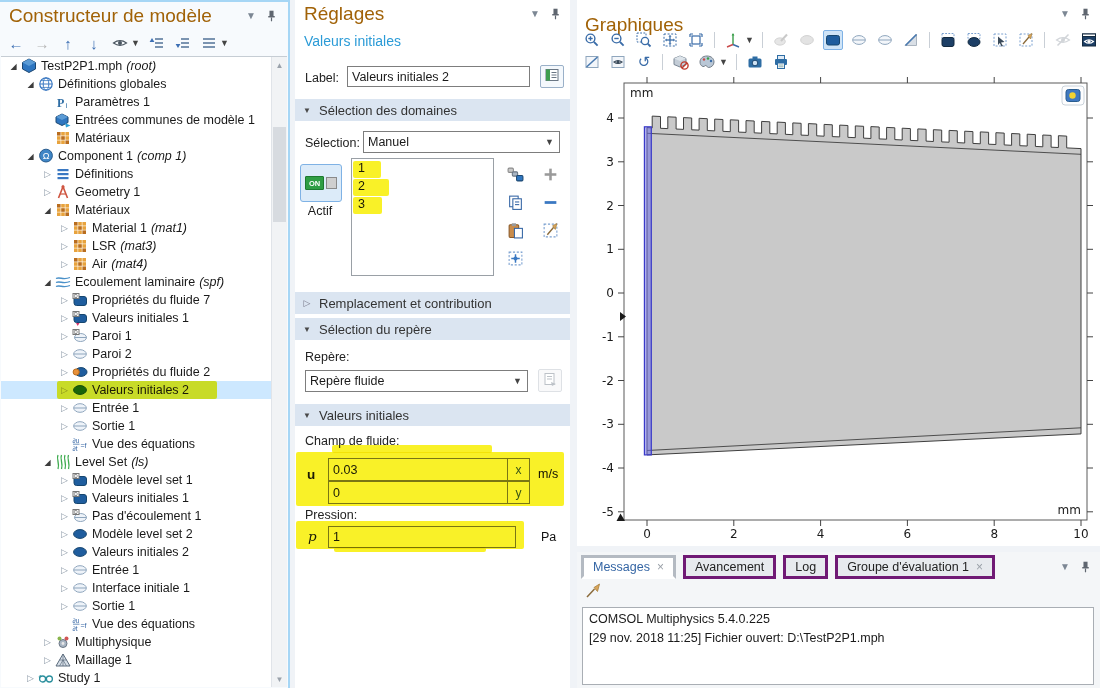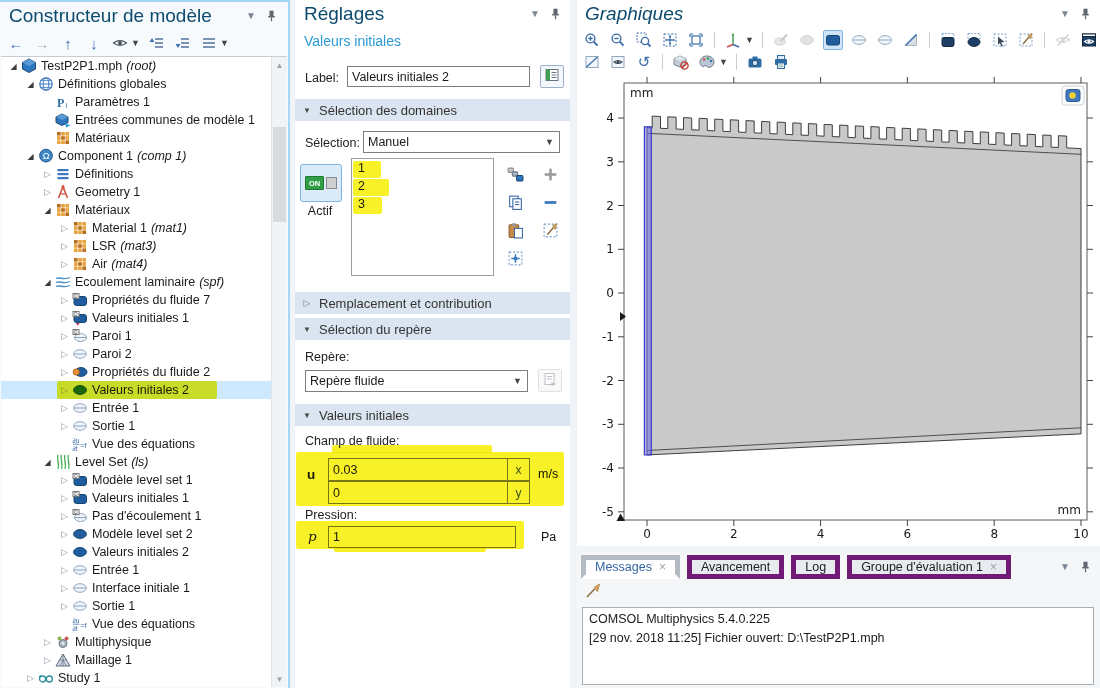--- a/index.html
+++ b/index.html
@@ -1,18 +1,18 @@
 <!DOCTYPE html>
 <html><head>
 <meta charset="utf-8">
 <style>
   html,body{margin:0;padding:0;background:#fff;}
   #app{position:relative;width:1100px;height:688px;background:#ffffff;
        font-family:"Liberation Sans",sans-serif;color:#1a1a1a;overflow:hidden;}
-  .ptitle{font-size:19px;color:#0c4a6e;white-space:nowrap;}
+  .ptitle{font-size:19px;color:#a16207;white-space:nowrap;}
   .corner{position:absolute;top:7px;display:flex;gap:9px;align-items:center;}
   .chev{font-size:10px;color:#7c8794;line-height:1;}
   .pin svg{width:13px;height:14px;display:block;}
 
   
   #mb{position:absolute;left:0;top:0;width:290px;height:688px;box-sizing:border-box;
       border-top:2px solid #a6d6f5;border-right:2px solid #a6d6f5;background:#f7fafd;}
   #mb-title{position:absolute;left:9px;top:3px;}
   #mb-toolbar{position:absolute;left:7px;top:31px;height:20px;display:flex;align-items:center;gap:8px;}
   .mbt{width:18px;height:18px;display:flex;align-items:center;justify-content:center;font-size:15px;font-weight:bold;}
@@ -64,38 +64,38 @@
   .selbtn{position:absolute;width:24px;height:24px;display:flex;align-items:center;justify-content:center;}
   .selbtn svg{width:17px;height:17px;}
   .usym{position:absolute;font-size:13.5px;font-weight:bold;}
   .psym{position:absolute;font-size:13.5px;font-style:italic;font-family:"DejaVu Serif",serif;}
   .unitcell{margin-left:auto;width:21px;align-self:stretch;border-left:1px solid #7d7d7d;
             display:flex;align-items:center;justify-content:center;color:#3a5a7a;font-size:12px;flex:none;}
   .unit{position:absolute;font-size:12.5px;color:#111;}
 
   
   #gfx{position:absolute;left:577px;top:0;width:523px;height:546px;background:#fff;}
-  #gfx-title{position:absolute;left:8px;top:3px;font-style:italic;}
+  #gfx-title{position:absolute;left:8px;top:14px;}
   .gtoolbar{position:absolute;left:5px;display:flex;align-items:center;gap:6px;height:21px;}
   .gbtn{width:20px;height:20px;border:1px solid transparent;border-radius:2px;
         display:flex;align-items:center;justify-content:center;box-sizing:border-box;}
   .gbtn svg{width:16px;height:16px;}
   .gbtn.active{background:#cfe4f7;border-color:#7fb2e5;}
   .gbtn.disabled{opacity:.45;}
   .gsep{width:1px;height:16px;background:#c9cfd6;margin:0 2px;flex:none;}
   .gcaret{font-size:9px;color:#444;margin-left:1px;}
   .uglyph{font-size:15px;color:#3a6ca8;line-height:1;}
   #plot{position:absolute;left:0;top:0;width:523px;height:546px;}
   .tick{font-size:12px;fill:#1a1a1a;font-family:"DejaVu Sans",sans-serif;}
 
   
   #msgs{position:absolute;left:577px;top:552px;width:523px;height:136px;background:#f4f6f8;}
   #tabbar{position:absolute;left:4px;top:2px;height:25px;display:flex;gap:7px;align-items:flex-end;}
   .tab{height:24px;padding:0 9px;display:flex;align-items:center;gap:7px;font-size:12.5px;
-       background:#e7eaee;border:5px solid #701a75;box-sizing:border-box;white-space:nowrap;color:#222;}
+       background:#e7eaee;border:3px solid #701a75;box-sizing:border-box;white-space:nowrap;color:#222;}
   .tab.active{background:#fff;color:#3465a4;border-color:#b4bac2;border-bottom-color:#fff;}
   .tclose{color:#9aa0a8;font-size:12px;}
   #broom-btn{position:absolute;left:6px;top:31px;width:20px;height:20px;display:flex;align-items:center;justify-content:center;}
   #broom-btn svg{width:16px;height:16px;}
   #msg-box{position:absolute;left:5px;top:55px;width:512px;height:78px;background:#fff;border:1px solid #a9aeb4;
            box-sizing:border-box;font-size:12.5px;line-height:1.5;padding:2px 6px;}
 
   
   .hl{position:absolute;background:rgba(248,238,2,0.85);mix-blend-mode:multiply;
       pointer-events:none;border-radius:2px;z-index:40;}

